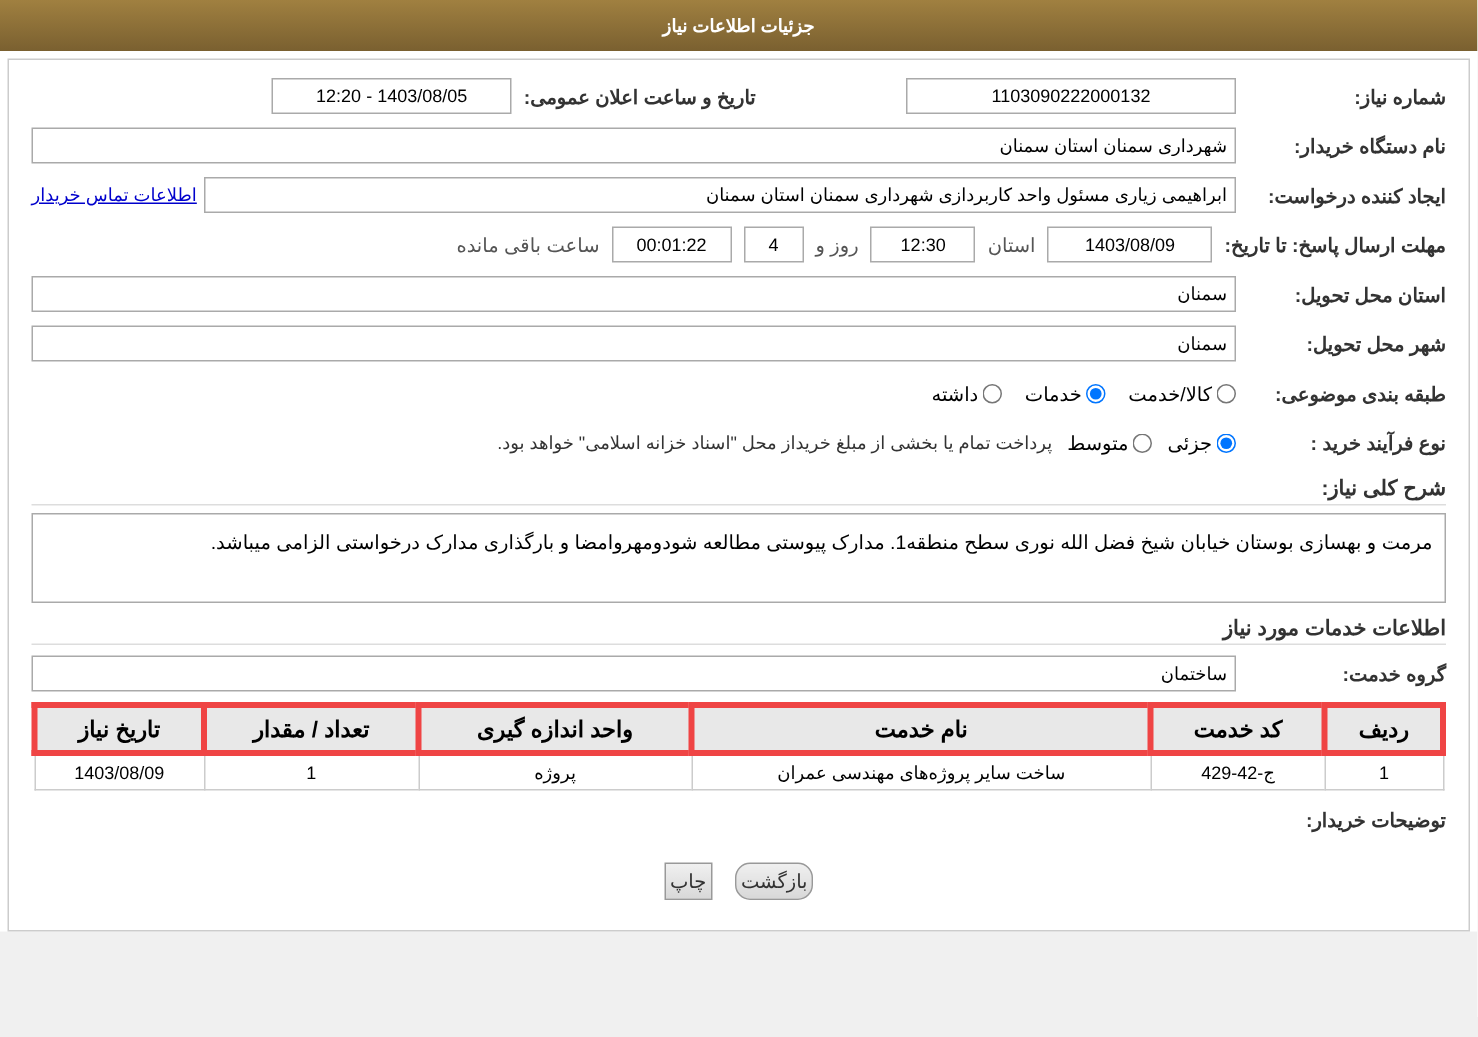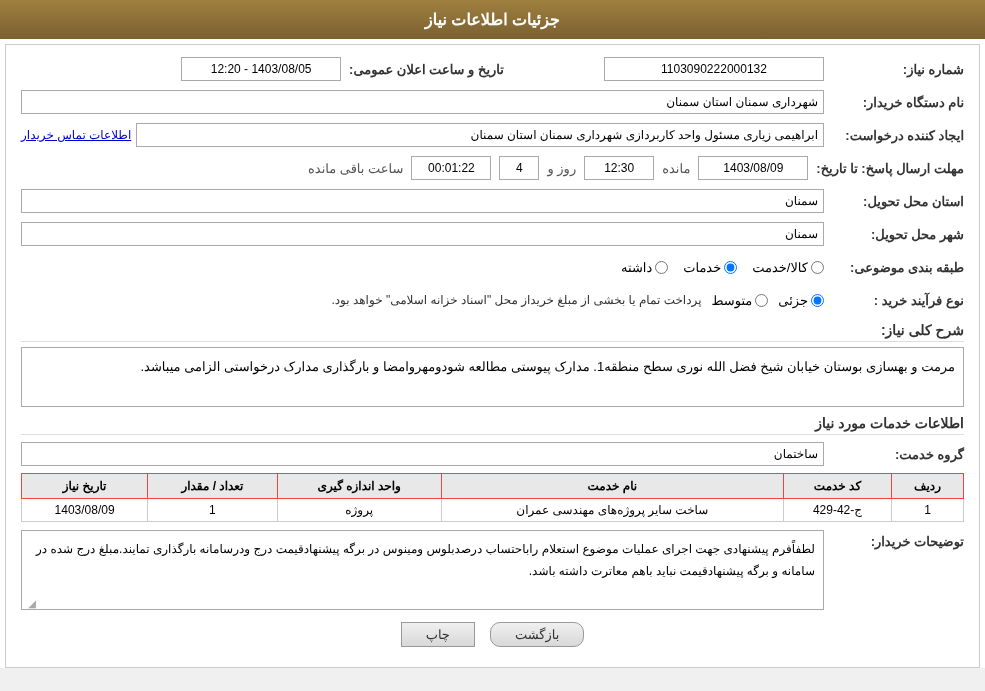--- a/index.html
+++ b/index.html
@@ -14,21 +14,21 @@
       max-width: 985px;
       margin: 0 auto;
       background: #fff;
     }
 
     .header-bar {
       background: linear-gradient(to bottom, #a08040, #7a6030);
       color: #fff;
       text-align: center;
       padding: 10px 33px;
-      font-size: 16px;
+      font-size: 12px;
       font-weight: bold;
     }
 
     .main-content {
       padding: 10px 15px;
       border: 1px solid #ccc;
       margin: 5px;
     }
 
     .form-row {
@@ -123,24 +123,24 @@
     }
 
     .services-table {
       width: 100%;
       border-collapse: collapse;
       margin-top: 5px;
     }
 
     .services-table th {
       background: #e8e8e8;
-      border: 1px solid #ef4444;
+      border: 4px solid #ef4444;
       padding: 5px 8px;
       text-align: center;
-      font-size: 12px;
+      font-size: 15px;
     }
 
     .services-table td {
       border: 1px solid #ccc;
       padding: 4px 8px;
       text-align: center;
       font-size: 12px;
     }
 
     .services-table tr:nth-child(even) td {
@@ -171,21 +171,21 @@
 
     .buttons-row {
       display: flex;
       justify-content: center;
       gap: 15px;
       margin-top: 12px;
       margin-bottom: 10px;
     }
 
     .btn {
-      padding: 4px 24px;
+      padding: 4px 3px;
       font-family: Tahoma, Arial, sans-serif;
       font-size: 13px;
       cursor: pointer;
       border: 1px solid #999;
     }
 
     .btn-print {
       background: linear-gradient(to bottom, #f0f0f0, #d8d8d8);
       color: #333;
     }
@@ -242,21 +242,21 @@
       <div class="value-cell">
         <input class="input-box" value="ابراهیمی زیاری مسئول واحد کاربردازی شهرداری سمنان استان سمنان" readonly="" style="flex: 1 1 0%;">
         <span class="blue-link">اطلاعات تماس خریدار</span>
       </div>
     </div>
 
     <div class="form-row">
       <div class="label-cell">مهلت ارسال پاسخ: تا تاریخ:</div>
       <div class="value-cell date-time-row">
         <input class="input-box" value="1403/08/09" readonly="" style="width: 110px; text-align: center;">
-        <span class="date-time-label">مانده</span>
+        <span class="date-time-label">استان</span>
         <input class="input-box" value="12:30" readonly="" style="width: 70px; text-align: center;">
         <span class="date-time-label">روز و</span>
         <input class="input-box" value="4" readonly="" style="width: 40px; text-align: center;">
         <input class="input-box" value="00:01:22" readonly="" style="width: 80px; text-align: center;">
         <span class="date-time-label">ساعت باقی مانده</span>
       </div>
     </div>
 
     <div class="form-row">
       <div class="label-cell">استان محل تحویل:</div>
@@ -339,26 +339,20 @@
       <td>ساخت سایر پروژه‌های مهندسی عمران</td>
       <td>پروژه</td>
       <td>1</td>
       <td>1403/08/09</td>
     </tr>
         </tbody>
     </table>
 
     <div class="form-row" style="align-items: flex-start; margin-top: 8px;">
       <div class="label-cell" style="padding-top: 4px;">توضیحات خریدار:</div>
-      <div class="value-cell">
-        <div class="buyer-notes-box" style="flex:1; position:relative;">
-          <span>لطفاًفرم پیشنهادی جهت اجرای عملیات موضوع استعلام راباحتساب درصدبلوس ومینوس در برگه پیشنهادقیمت درج ودرسامانه بارگذاری تمایند.مبلغ درج شده در سامانه و برگه پیشنهادقیمت نباید باهم معاترت داشته باشد.</span>
-          <span class="resize-handle">◢</span>
-        </div>
-      </div>
     </div>
 
     <div class="buttons-row">
       <button class="btn btn-back">بازگشت</button>
       <button class="btn btn-print">چاپ</button>
     </div>
 
   </div>
 </div>
 

